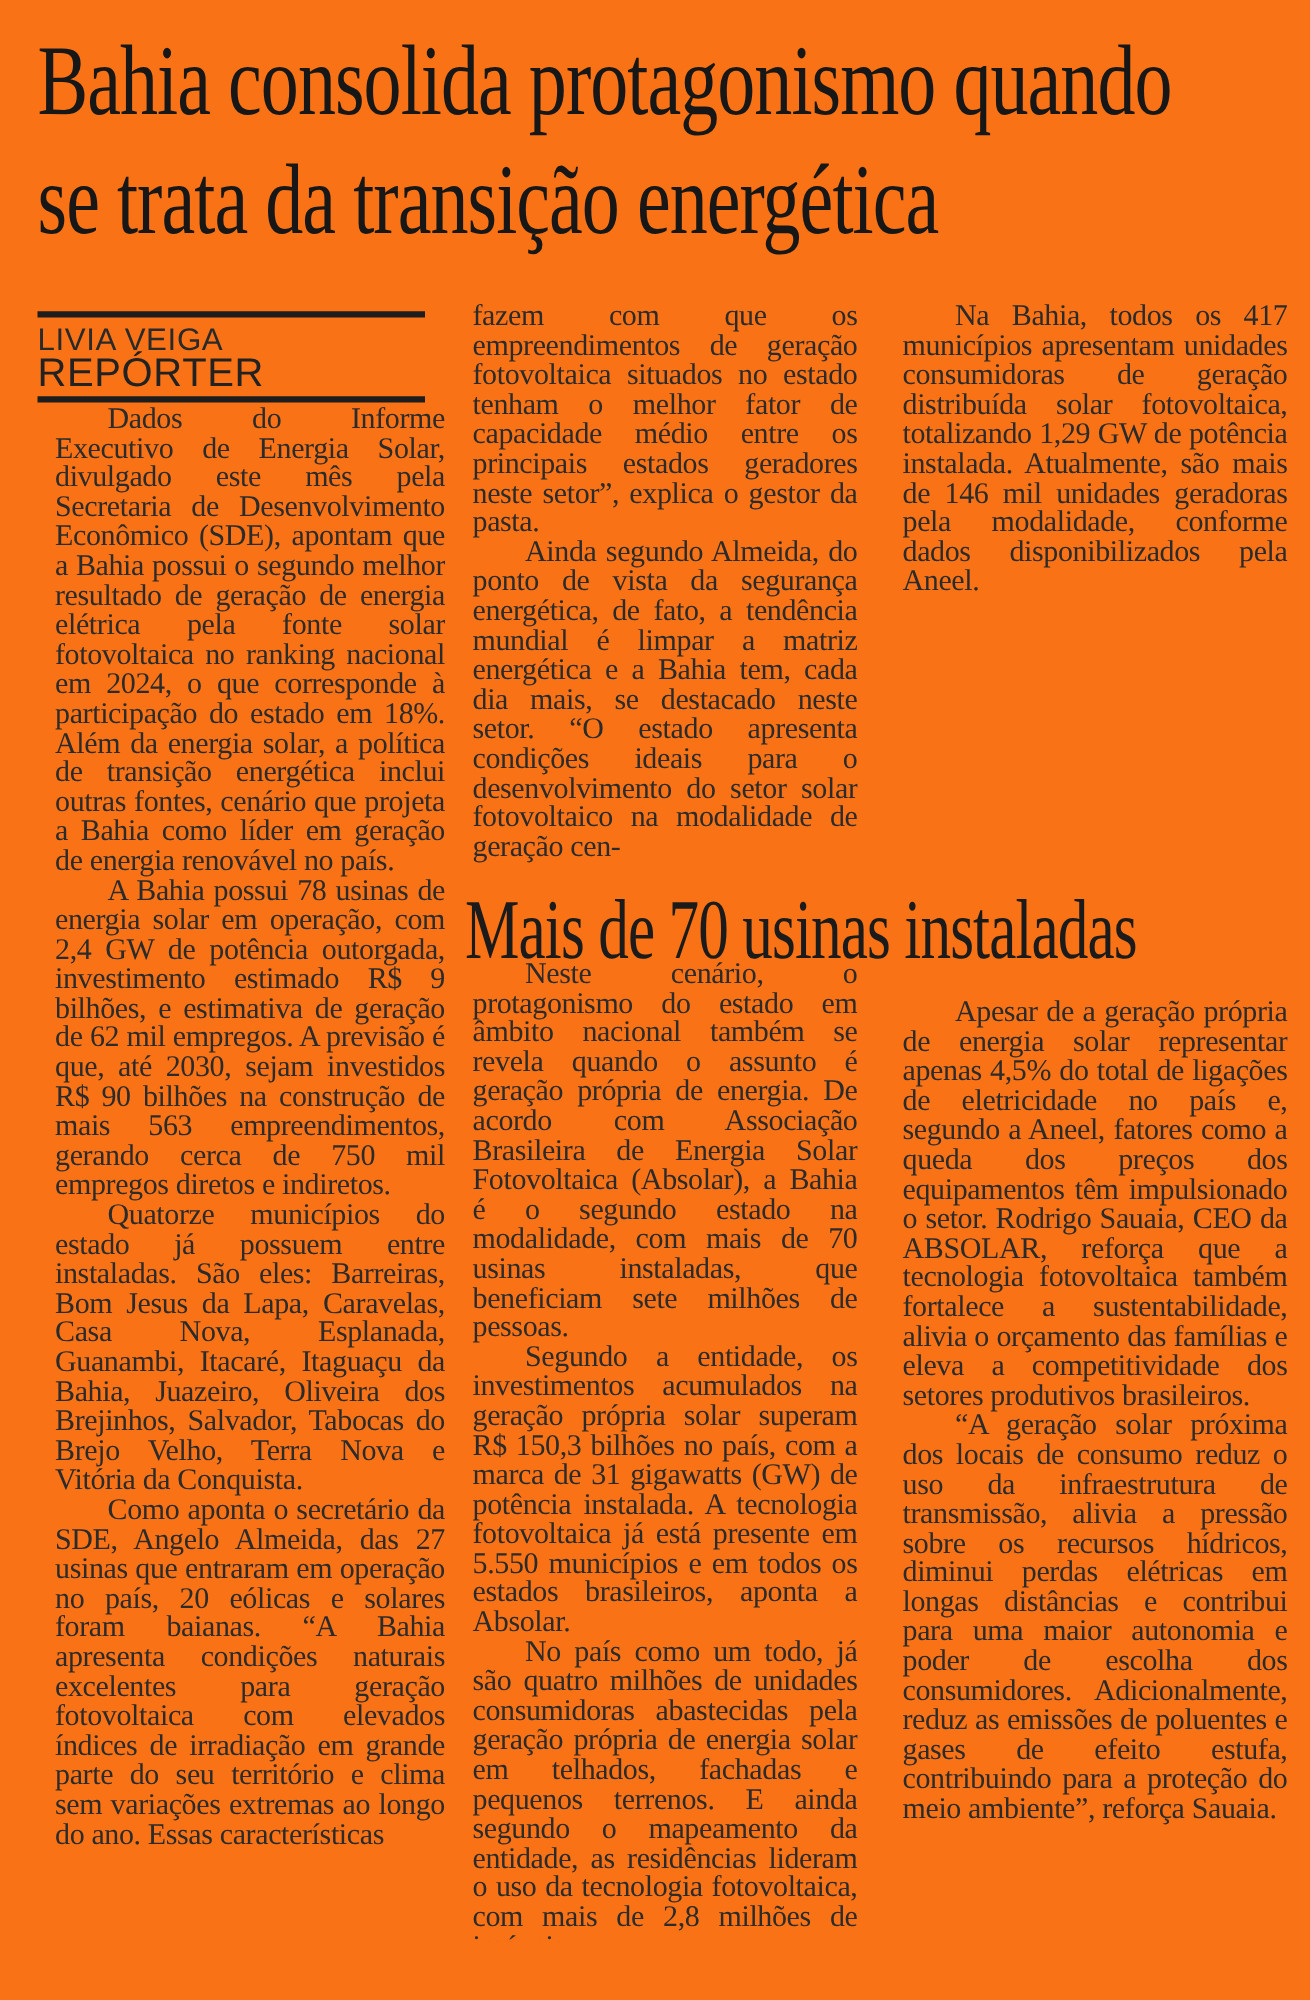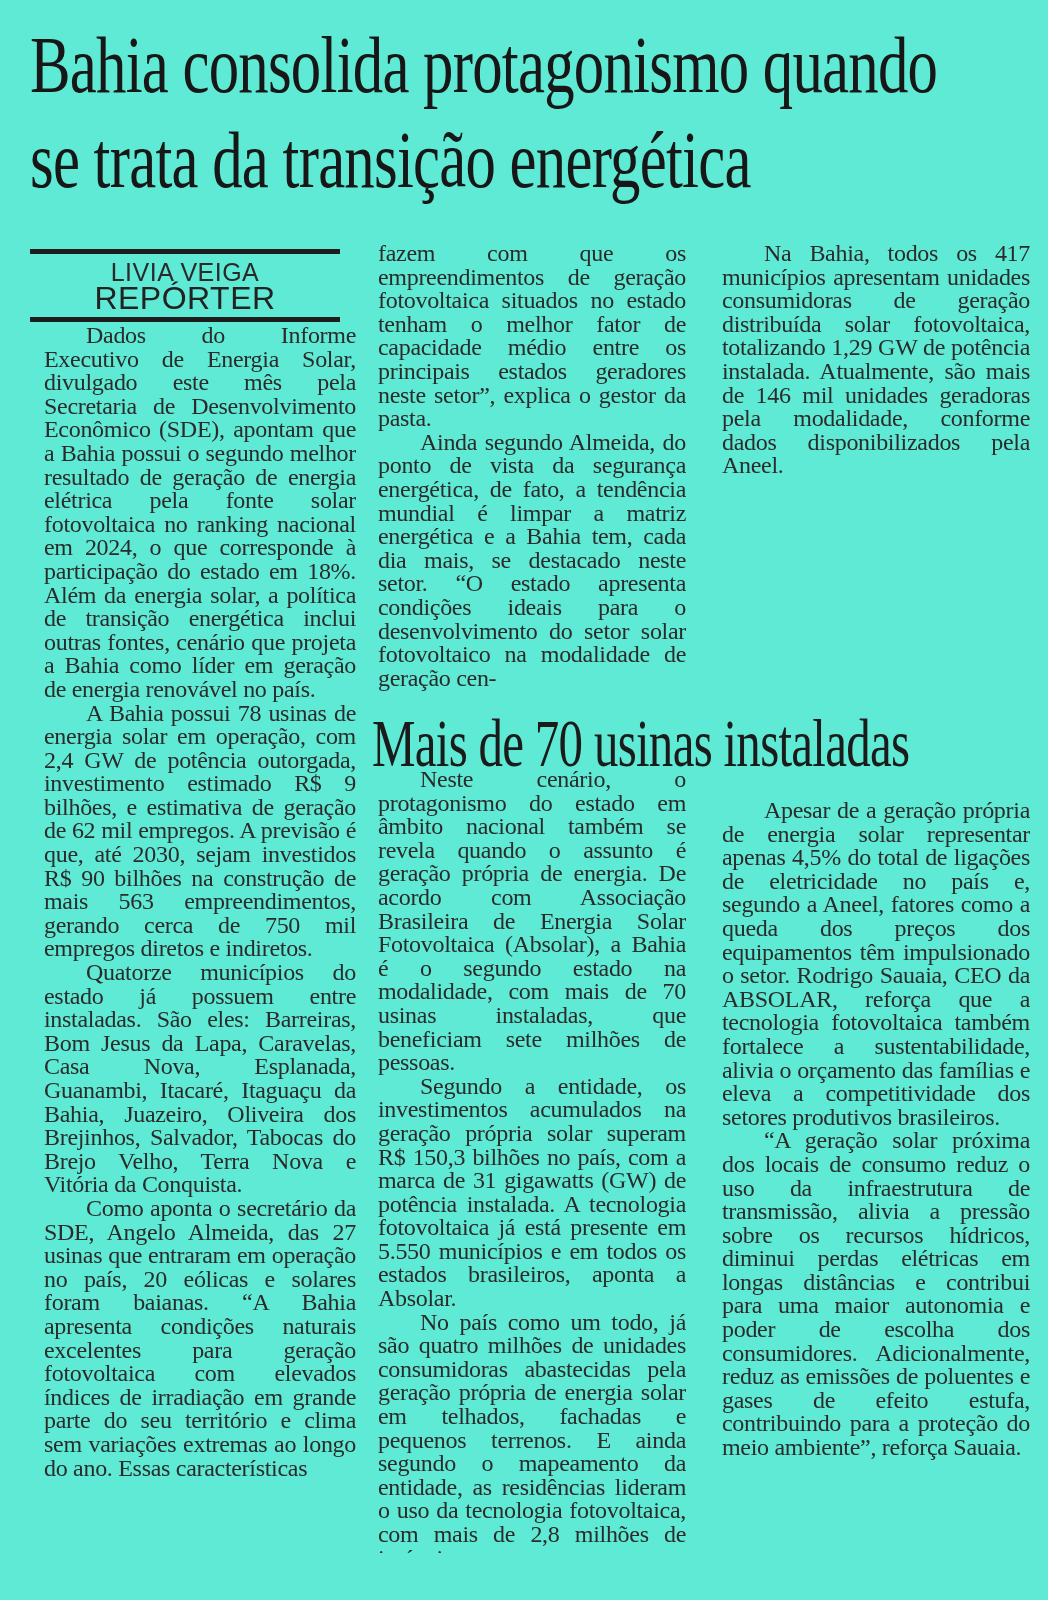--- a/index.html
+++ b/index.html
@@ -5,21 +5,21 @@
   html,body{margin:0;padding:0;}
   body{
     background:#e8e8e6;
     font-family:"Liberation Sans", sans-serif;
   }
   .page{
     position:relative;
     width:1048px;
     height:1600px;
     margin:0 auto;
-    background:#5eead4;
+    background:#f97316;
     color:#262626;
     overflow:hidden;
   }
   
   .main-headline{
     position:absolute;
     left:30px;
     top:18px;
     width:1000px;
   }
@@ -49,21 +49,21 @@
   }
   
   .byline-block{
     position:absolute;
     left:30px;
     top:249px;
     width:310px;
     border-top:5px solid #1d1d1d;
     border-bottom:5px solid #1d1d1d;
     padding:5px 0 6px 0;
-    text-align:center;
+    text-align:left;
   }
   .byline-name{
     font-size:25px;
     line-height:26px;
     letter-spacing:0.5px;
     color:#2a2a2a;
   }
   .byline-role{
     font-size:32px;
     line-height:26px;

